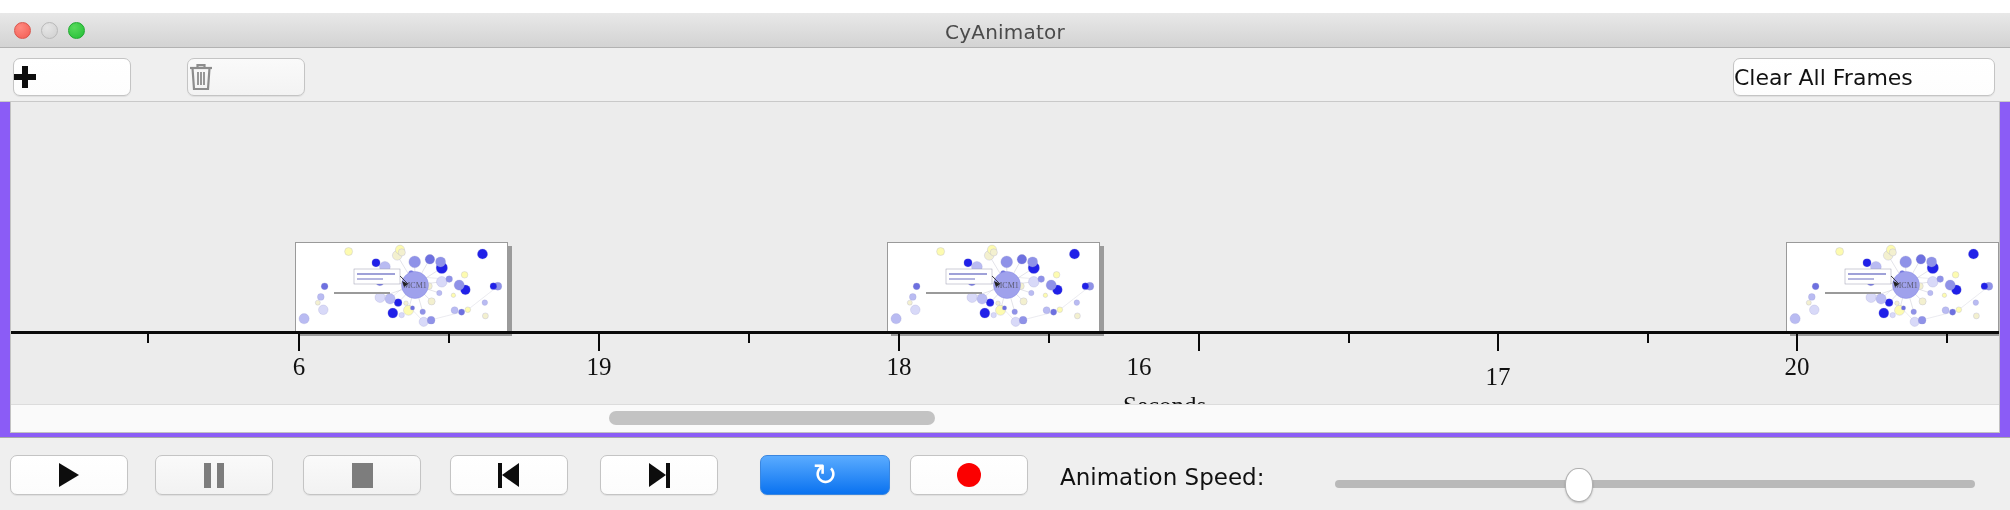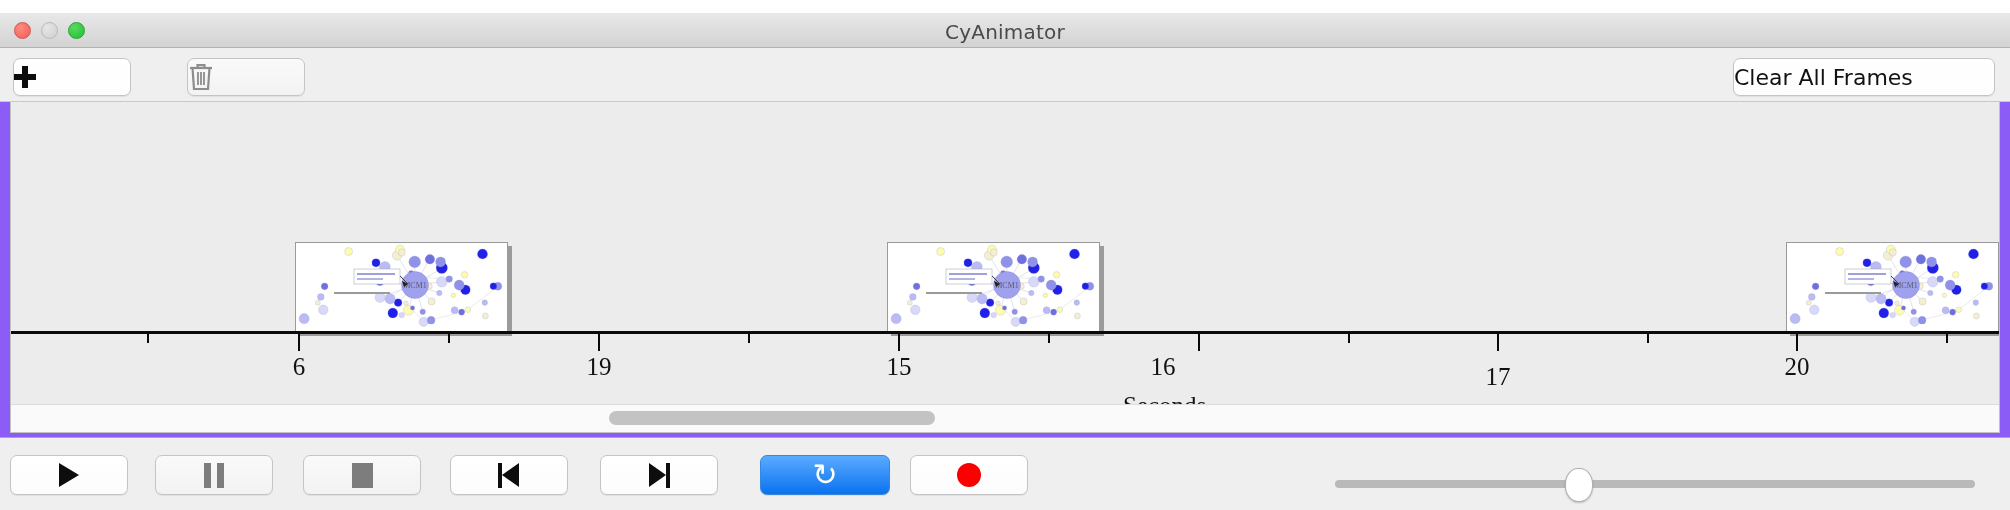--- a/index.html
+++ b/index.html
@@ -563,24 +563,24 @@
           </div>
           <div class="axis-line" style="top: 229px;"></div>
           <div class="tick minor" style="left: 136px; top: 232px;"></div>
           <div class="tick major" style="left: 287px; top: 232px;"></div>
           <div class="tick-label" style="left: 288px; top: 251px;">6</div>
           <div class="tick minor" style="left: 437px; top: 232px;"></div>
           <div class="tick major" style="left: 587px; top: 232px;"></div>
           <div class="tick-label" style="left: 588px; top: 251px;">19</div>
           <div class="tick minor" style="left: 737px; top: 232px;"></div>
           <div class="tick major" style="left: 887px; top: 232px;"></div>
-          <div class="tick-label" style="left: 888px; top: 251px;">15</div>
+          <div class="tick-label" style="left: 888px; top: 251px;">18</div>
           <div class="tick minor" style="left: 1037px; top: 232px;"></div>
           <div class="tick major" style="left: 1187px; top: 232px;"></div>
-          <div class="tick-label" style="left: 1152px; top: 251px;">16</div>
+          <div class="tick-label" style="left: 1128px; top: 251px;">16</div>
           <div class="tick minor" style="left: 1337px; top: 232px;"></div>
           <div class="tick major" style="left: 1486px; top: 232px;"></div>
           <div class="tick-label" style="left: 1487px; top: 261px;">17</div>
           <div class="tick minor" style="left: 1636px; top: 232px;"></div>
           <div class="tick major" style="left: 1785px; top: 232px;"></div>
           <div class="tick-label" style="left: 1786px; top: 251px;">20</div>
           <div class="tick minor" style="left: 1935px; top: 232px;"></div>
           <div class="axis-title" style="left: 1112px; top: 290px;">Seconds</div>
         </div>
 
@@ -614,19 +614,20 @@
             <div class="tri"></div>
         </div>
       </div>
       <div class="ctrl-btn active" id="loop-btn">
         <span class="glyph-loop">↻</span>
       </div>
       <div class="ctrl-btn" id="record-btn">
         <div class="glyph-record"></div>
       </div>
 
+      <div class="speed-label">Animation Speed:</div>
       <div class="slider">
         <div class="thumb" id="speed-thumb" style="left: 230.2px;"></div>
       </div>
     </div>
 
   </div>
 </div>
 
 </body></html>

